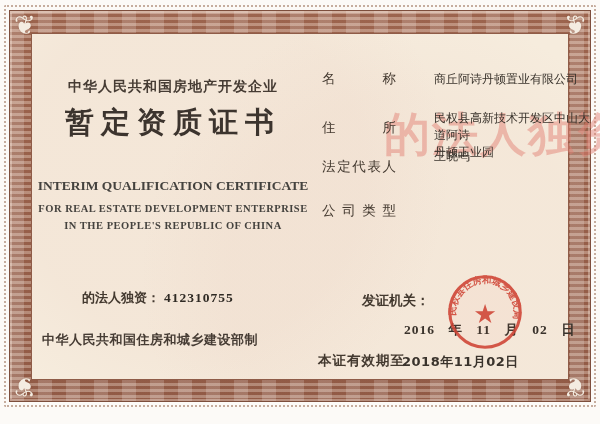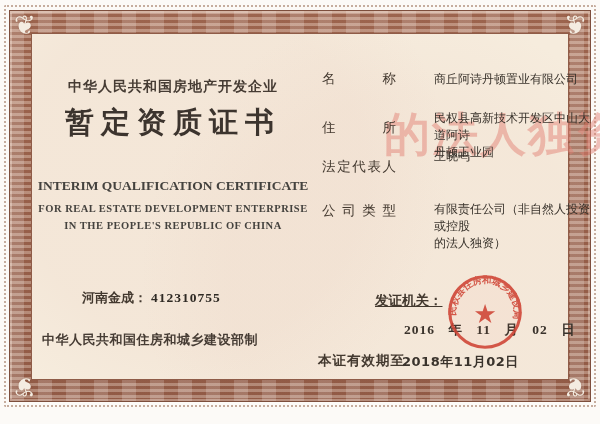--- a/index.html
+++ b/index.html
@@ -61,21 +61,21 @@
   
   .flabel{position:absolute;left:322px;width:74px;font-size:13.5px;font-weight:normal;color:#43392f;
     text-align:justify;text-align-last:justify;z-index:3;}
   .fvalue{position:absolute;left:404px;width:164px;font-size:12px;line-height:17px;
     color:#38322b;z-index:3;margin-left:30px;}
   .lab-name{top:70px;}   .val-name{top:71px;}
   .lab-addr{top:112px;margin-top:7px;}  .val-addr{top:110px;}
   .lab-legal{top:158px;} .val-legal{top:148px;}
   .lab-type{top:202px;}  .val-type{top:201px;}
 
-  .issue-label{left:375px;top:292px;font-size:13.5px;font-weight:bold;color:#43392f;text-decoration:underline;}
+  .issue-label{left:362px;top:292px;font-size:13.5px;font-weight:bold;color:#43392f;}
   .issue-date{left:404px;top:321px;font-size:13.5px;font-weight:bold;color:#3a332c;
     font-family:"Liberation Serif","DejaVu Serif",serif;word-spacing:9px;letter-spacing:1px;}
   .valid-label{left:318px;top:352px;font-size:13.5px;font-weight:bold;color:#43392f;letter-spacing:1px;}
   .valid-value{left:402px;top:353px;font-size:13px;font-weight:bold;color:#3a332c;letter-spacing:.5px;}
 
   .watermark{left:384px;top:104px;font-size:46px;font-weight:bold;letter-spacing:2px;
     color:rgba(226,128,115,.48);z-index:2;white-space:nowrap;}
 
   .seal{left:441px;top:268px;width:88px;height:88px;z-index:4;opacity:.88;}
 </style>
@@ -90,43 +90,39 @@
   <span class="ornament o-bl">❦</span>
   <span class="ornament o-br">❦</span>
   <div class="panel"></div>
 
   <div class="abs hdr-cn">中华人民共和国房地产开发企业</div>
   <div class="abs title-cn">暂定资质证书</div>
   <div class="abs en en1">INTERIM QUALIFICATION CERTIFICATE</div>
   <div class="abs en en2">FOR REAL ESTATE DEVELOPMENT ENTERPRISE</div>
   <div class="abs en en3">IN THE PEOPLE'S REPUBLIC OF CHINA</div>
   <div class="abs certno">
-    <span>河南金成：</span><span class="num">412310755</span>
+    <span>的法人独资：</span><span class="num">412310755</span>
   </div>
   <div class="abs made-by">中华人民共和国住房和城乡建设部制</div>
 
   <div class="abs watermark">的法人独资</div>
 
   <span class="flabel lab-name">名称</span>
   <div class="fvalue val-name">商丘阿诗丹顿置业有限公司</div>
 
   <span class="flabel lab-addr">住所</span>
   <div class="fvalue val-addr">
     <div>民权县高新技术开发区中山大道阿诗</div>
     <div>丹顿工业园</div>
   </div>
 
   <span class="flabel lab-legal">法定代表人</span>
   <div class="fvalue val-legal">王晓鸣</div>
 
   <span class="flabel lab-type">公司类型</span>
-  <div class="fvalue val-type">
-    <div>有限责任公司（非自然人投资或控股</div>
-    <div>的法人独资）</div>
-  </div>
 
   <div class="abs issue-label">发证机关：</div>
   <div class="abs issue-date">2016 年 11 月 02 日</div>
   <div class="abs valid-label">本证有效期至</div>
   <div class="abs valid-value">2018年11月02日</div>
 
   <svg class="abs seal" viewBox="0 0 100 100">
     <circle cx="50" cy="50" r="40" fill="rgba(230,120,105,0.05)" stroke="#cf4334" stroke-width="3.5"></circle>
     <path id="sealArc" d="M 18 58 A 33 33 0 1 1 82 58" fill="none"></path>
     <text font-size="10.5" fill="#cf4334" font-weight="bold">

